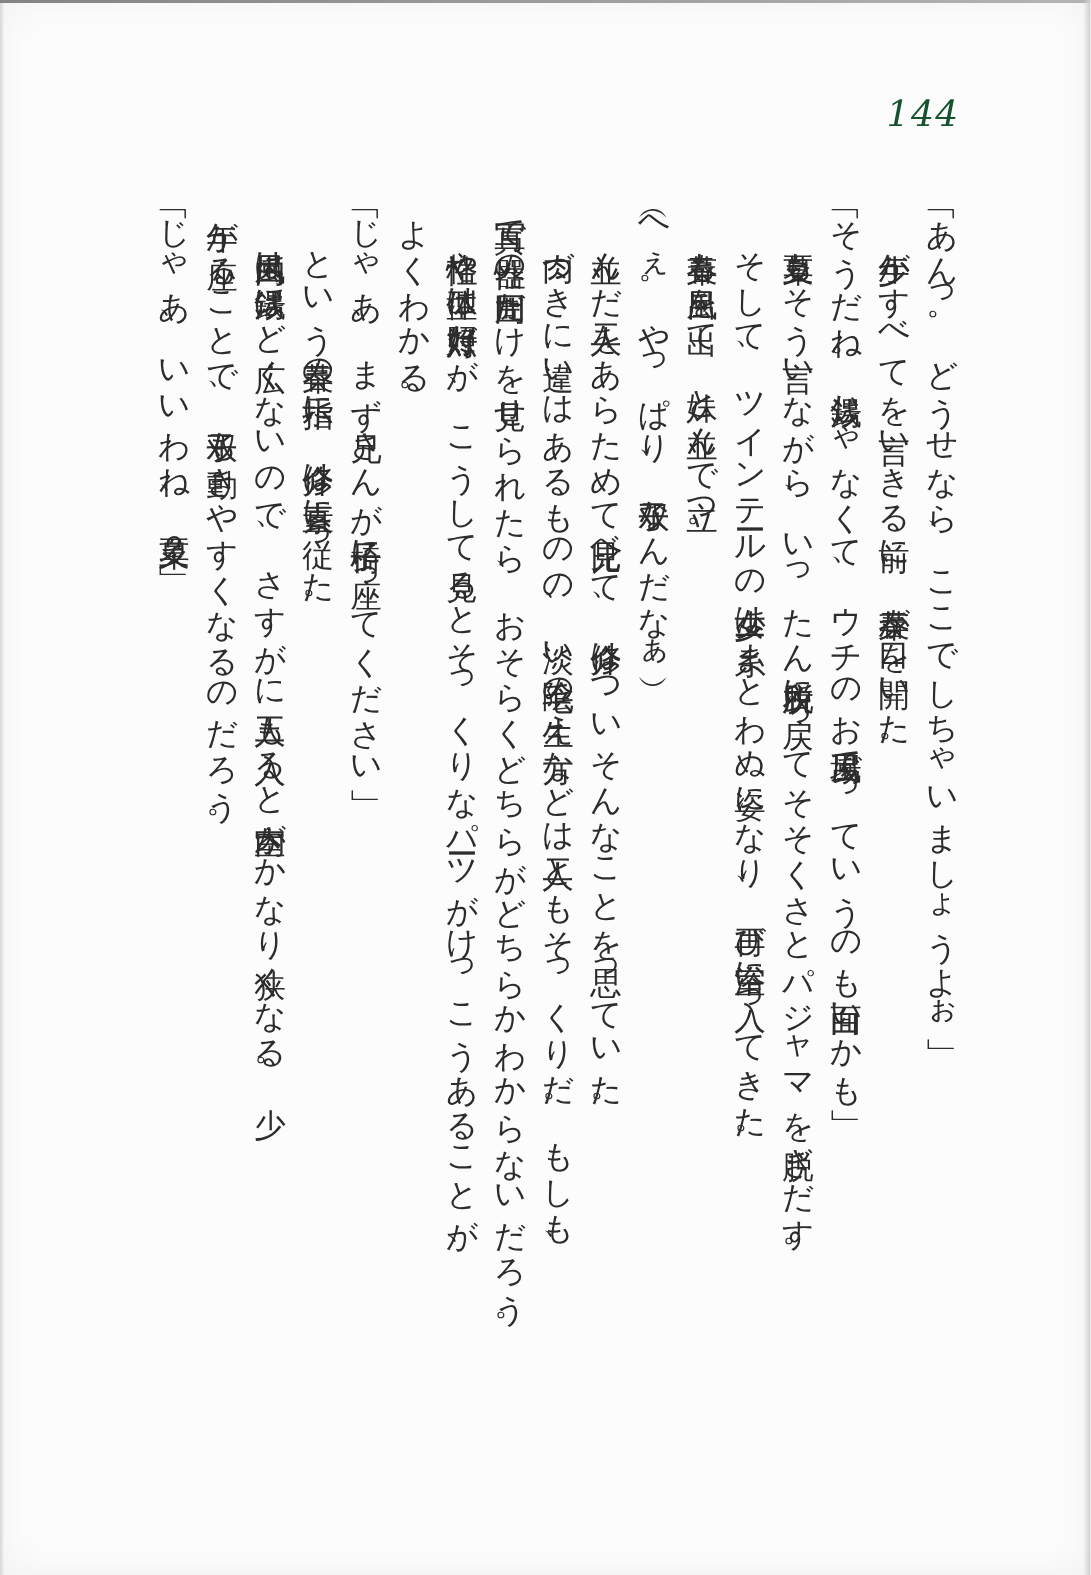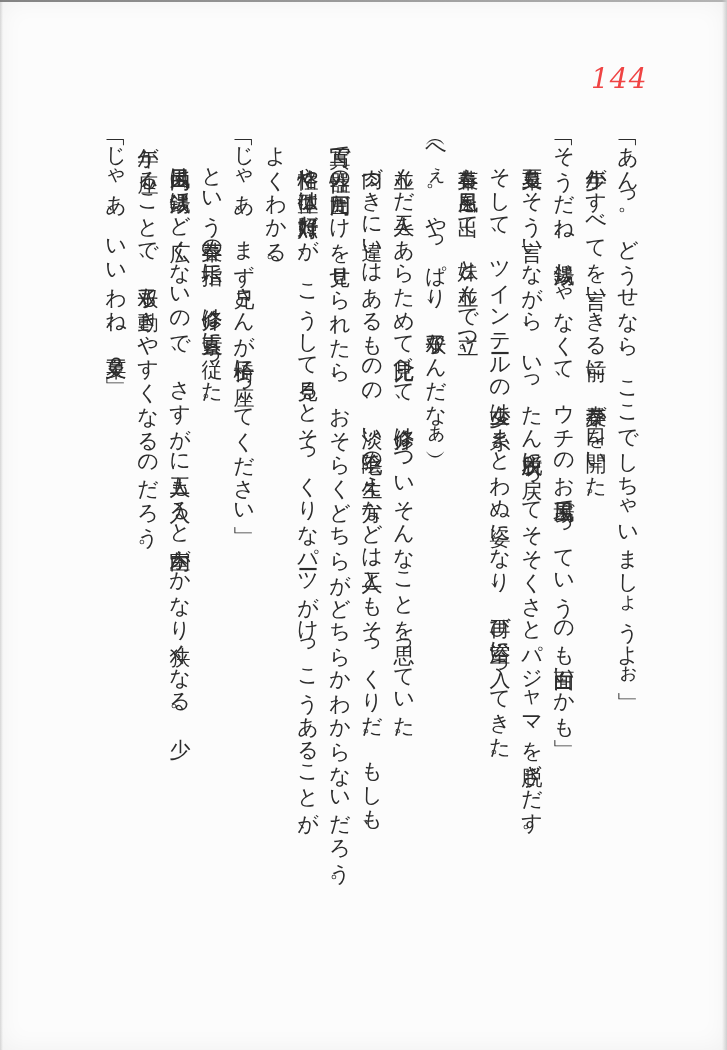--- a/index.html
+++ b/index.html
@@ -36,24 +36,24 @@
   .edge-left {
     position: absolute;
     top: 0; left: 0; bottom: 0;
     width: 3px;
     background: linear-gradient(to right, rgba(120,120,120,0.25), rgba(120,120,120,0));
   }
   .page-number {
     position: absolute;
     top: 62px;
     left: 591px;
-    font-size: 28px;
+    font-size: 24px;
     font-style: italic;
     letter-spacing: 1px;
-    color: #ef4444;
+    color: #14532d;
   }
   .text-block {
     position: absolute;
     top: 132px;
     right: 83px;
     height: 860px;
     writing-mode: vertical-rl;
     -webkit-writing-mode: vertical-rl;
     text-orientation: mixed;
     font-size: 21px;

